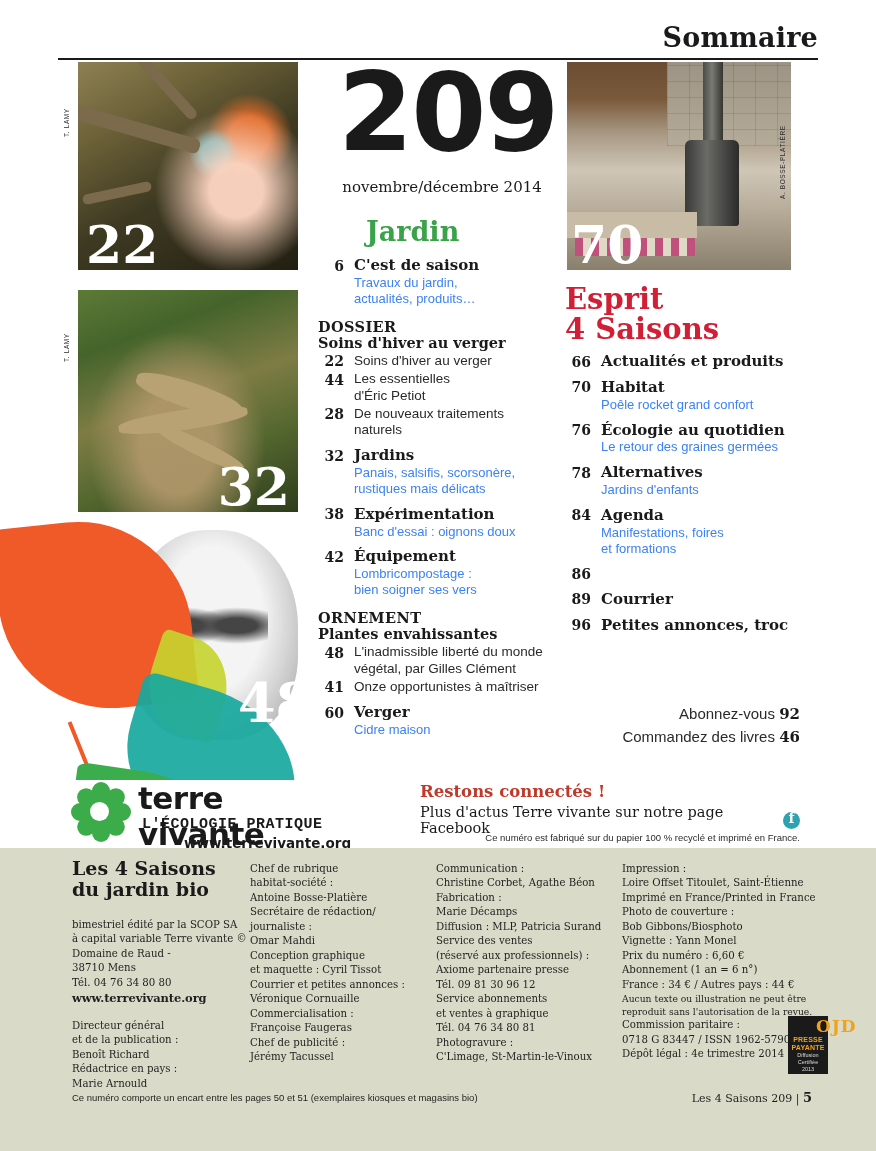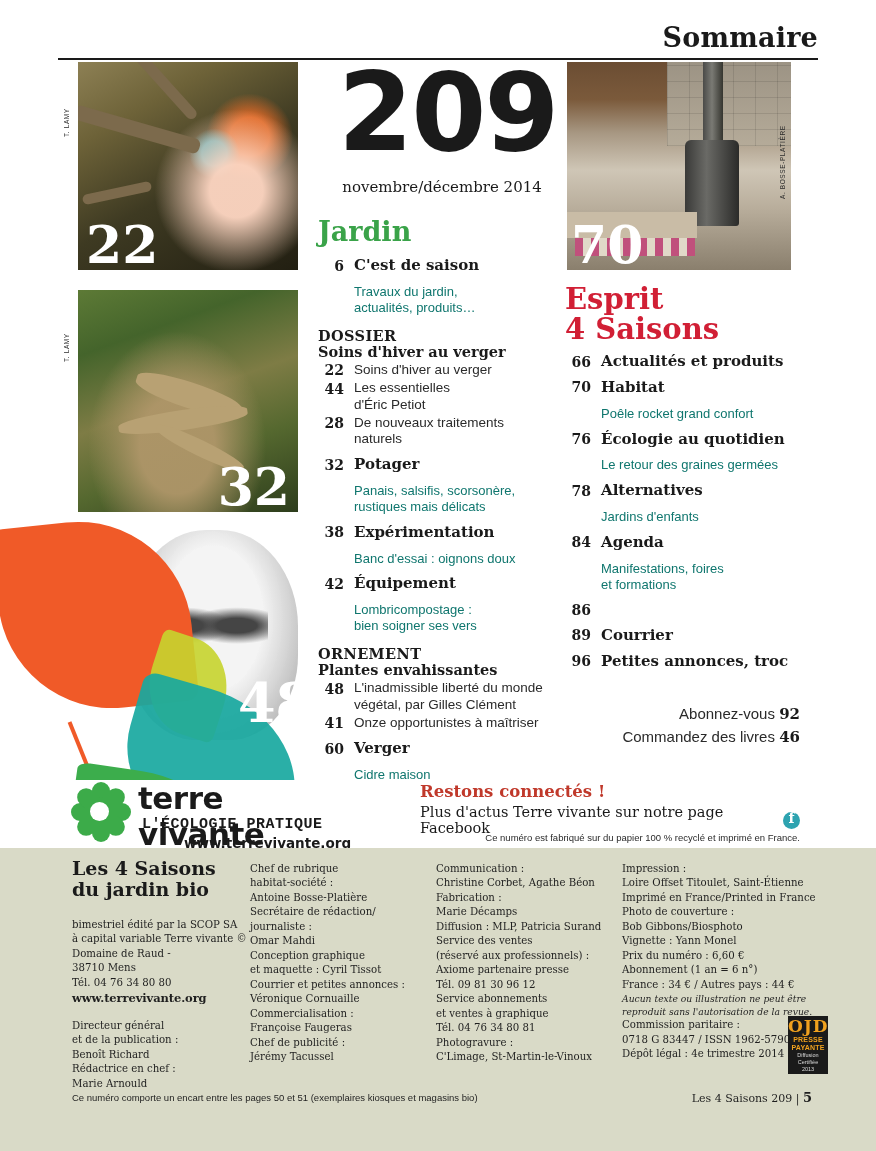--- a/index.html
+++ b/index.html
@@ -158,21 +158,21 @@
   
   .col { position: absolute; }
   #col-left  { left: 318px; top: 218px; width: 240px; }
   #col-right { left: 565px; top: 285px; width: 235px; }
 
   .sec-title {
     font-family: "DejaVu Serif", serif;
     font-weight: bold;
     line-height: 1.0;
   }
-  .sec-jardin { font-size: 27px; color: #3aa349; margin-bottom: 12px; }
+  .sec-jardin { font-size: 27px; color: #3aa349; margin-bottom: 12px; margin-left: 48px; }
   .sec-esprit { font-size: 29px; color: #d11f35; margin-bottom: 8px; line-height: 1.02; }
 
   .group-head {
     font-family: "DejaVu Serif", serif; font-weight: bold;
     font-size: 14.5px; color: #1a1a1a; line-height: 1.12;
     margin-top: 12px;
   }
   .group-head .kicker { letter-spacing: .4px; }
 
   .entry { display: flex; margin-top: 9px; }
@@ -187,22 +187,22 @@
   .entry .ttl {
     font-family: "DejaVu Serif", serif; font-weight: bold;
     font-size: 15px; color: #1a1a1a; line-height: 1.12;
   }
   .entry .ttl.plain {
     font-family: "Liberation Sans", sans-serif; font-weight: normal;
     font-size: 13.5px; line-height: 1.2; color: #2a2a2a;
   }
   .entry .sub {
     font-family: "Liberation Sans", sans-serif;
-    font-size: 13px; color: #0f766e; line-height: 1.22;
-    margin-top: 10px;
+    font-size: 13px; color: #3b82f6; line-height: 1.22;
+    margin-top: 1px;
   }
 
   
   .promos {
     position: absolute; left: 540px; top: 703px; width: 260px;
     text-align: right;
     font-family: "Liberation Sans", sans-serif;
     font-size: 15px; color: #2a2a2a; line-height: 1.5;
   }
   .promos b { font-family: "DejaVu Serif", serif; font-size: 15px; color:#1a1a1a; }
@@ -277,29 +277,29 @@
     font-family: "DejaVu Serif", serif;
     font-size: 10.2px; color: #1f1f1f; line-height: 1.42;
   }
   #fcol1 { left: 14px; top: 70px; width: 180px; }
   #fcol2 { left: 192px; width: 186px; }
   #fcol3 { left: 378px; width: 190px; }
   #fcol4 { left: 564px; width: 200px; }
   .fcol .l { display: block; white-space: nowrap; }
   .fcol .l.web { font-family: "DejaVu Serif", serif; font-weight: bold; font-size: 11.5px; letter-spacing: -.1px; }
   .fcol .gap { display: block; height: 12px; }
-  .fcol .small { font-size: 9.2px; font-style: italic; }
+  .fcol .small { font-size: 9.2px; }
 
   .ojd {
     position: absolute; left: 730px; top: 168px; width: 40px; height: 58px;
     background: #1a1a1a; color: #fff; text-align: center;
   }
   .ojd .o1 {
     font-family: "DejaVu Serif", serif; font-weight: bold; font-size: 17px;
-    color: #f0a11e; letter-spacing: 1px; line-height: 20px;
+    color: #f0a11e; letter-spacing: 1px; line-height: 20px; margin-left: 28px;
   }
   .ojd .o2 {
     font-family: "Liberation Sans", sans-serif; font-weight: bold;
     font-size: 7px; color: #f0a11e; line-height: 8px; letter-spacing: .2px;
   }
   .ojd .o3 {
     font-family: "Liberation Sans", sans-serif;
     font-size: 5.5px; color: #dcdcdc; line-height: 7px;
   }
 
@@ -394,21 +394,21 @@
           <div class="num">28</div>
           <div class="body">
             <div class="ttl plain">De nouveaux traitements<br>naturels</div>
           </div>
         </div>
       </div>
     <div id="jardin-entries-2">
         <div class="entry">
           <div class="num">32</div>
           <div class="body">
-            <div class="ttl">Potager</div>
+            <div class="ttl">Jardins</div>
             <div class="sub">Panais, salsifis, scorsonère,<br>rustiques mais délicats</div>
           </div>
         </div>
         <div class="entry">
           <div class="num">38</div>
           <div class="body">
             <div class="ttl">Expérimentation</div>
             <div class="sub">Banc d'essai : oignons doux</div>
           </div>
         </div>
@@ -542,21 +542,21 @@
           <span class="l">bimestriel édité par la SCOP SA</span>
           <span class="l">à capital variable Terre vivante ©</span>
           <span class="l">Domaine de Raud -</span>
           <span class="l">38710 Mens</span>
           <span class="l">Tél. 04 76 34 80 80</span>
           <span class="l web">www.terrevivante.org</span>
           <span class="gap"></span>
           <span class="l">Directeur général</span>
           <span class="l">et de la publication :</span>
           <span class="l">Benoît Richard</span>
-          <span class="l">Rédactrice en chef :</span>
+          <span class="l">Rédactrice en pays :</span>
           <span class="l">Marie Arnould</span>
         </div>
       <div class="fcol" id="fcol2">
           <span class="l">Chef de rubrique</span>
           <span class="l">habitat-société :</span>
           <span class="l">Antoine Bosse-Platière</span>
           <span class="l">Secrétaire de rédaction/</span>
           <span class="l">journaliste :</span>
           <span class="l">Omar Mahdi</span>
           <span class="l">Conception graphique</span>

